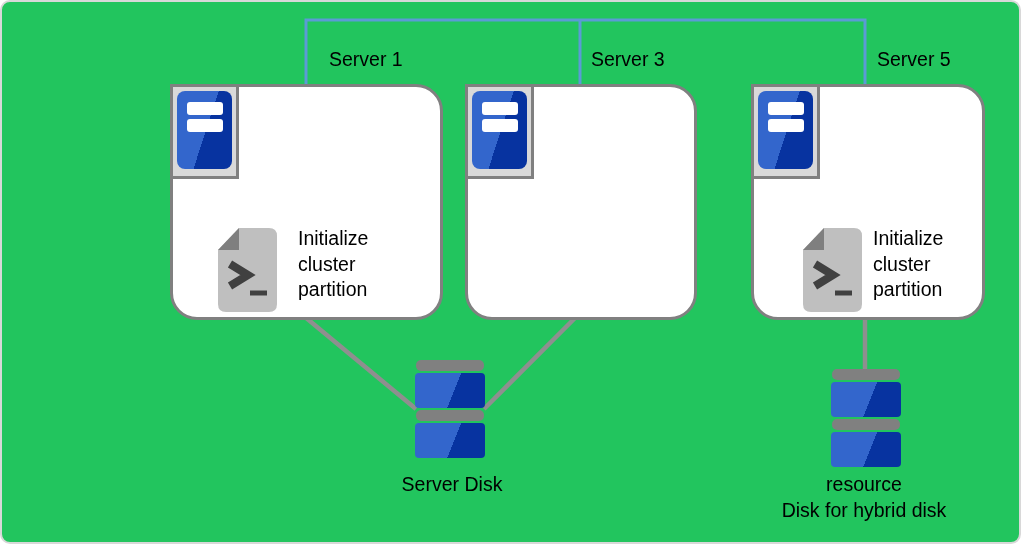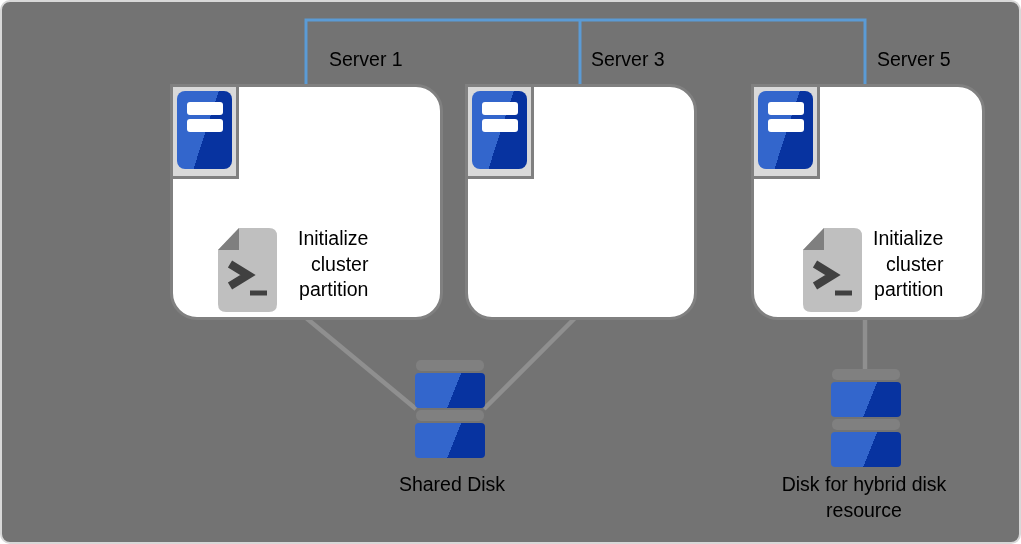--- a/index.html
+++ b/index.html
@@ -1,27 +1,27 @@
 <!DOCTYPE html>
 <html style="--network_line: #5B9BD5; --box_border: #808080; --connector_line: #8F8F8F; --icon_frame_bg: #D9D9D9; --server_blue_light: #3366CC; --server_blue_dark: #0733A0; --disk_cap: #808080; --script_doc: #BFBFBF; --script_fold: #7F7F7F; --script_glyph: #404040; --text: #000000;"><head>
 <meta charset="utf-8">
 <style>
   html,body{margin:0;padding:0;background:#fff;}
   .canvas{
     position:relative;width:1021px;height:544px;box-sizing:border-box;
-    background:#737373;border:2px solid #d8d8d8;border-radius:10px;overflow:hidden;
+    background:#22c55e;border:2px solid #d8d8d8;border-radius:10px;overflow:hidden;
     font-family:"Liberation Sans",sans-serif;color:var(--text,#000);
   }
   .lines{position:absolute;left:0;top:0;width:1021px;height:544px;}
   .net{fill:none;stroke:var(--network_line,#5B9BD5);stroke-width:3;}
   .conn{fill:none;stroke:var(--connector_line,#8F8F8F);stroke-width:4.5;}
   .server-label{position:absolute;top:46px;font-size:19.5px;white-space:nowrap;}
   .server-box{
     position:absolute;top:82px;height:236px;box-sizing:border-box;background:#fff;
-    border:3px solid var(--box_border,#808080);border-radius:27px;text-align:right;
+    border:3px solid var(--box_border,#808080);border-radius:27px;
   }
   .server-icon-frame{
     position:absolute;left:-3px;top:-3px;width:69px;height:95px;box-sizing:border-box;
     background:var(--icon_frame_bg,#D9D9D9);border:3px solid var(--box_border,#808080);
   }
   .server-tower{
     position:absolute;left:4px;top:4px;width:55px;height:78px;border-radius:8px;
     background:linear-gradient(108deg,var(--server_blue_light,#3366CC) 52%,var(--server_blue_dark,#0733A0) 52%);
   }
   .tower-bar{position:absolute;left:10px;width:36px;height:13px;border-radius:3px;background:#fff;}
@@ -112,21 +112,21 @@
   </div>
 
   <div class="disk" style="left:829px;top:367px">
     <div class="disk-cap"></div>
     <div class="disk-body"></div>
     <div class="disk-cap"></div>
     <div class="disk-body"></div>
   </div>
 
   <div class="disk-label" style="left:320px;top:470px">
-    <div>Shared Disk</div>
+    <div>Server Disk</div>
   </div>
 
   <div class="disk-label" style="left:732px;top:470px">
+    <div>resource</div>
     <div>Disk for hybrid disk</div>
-    <div>resource</div>
   </div>
 
 </div>
 
 </body></html>

